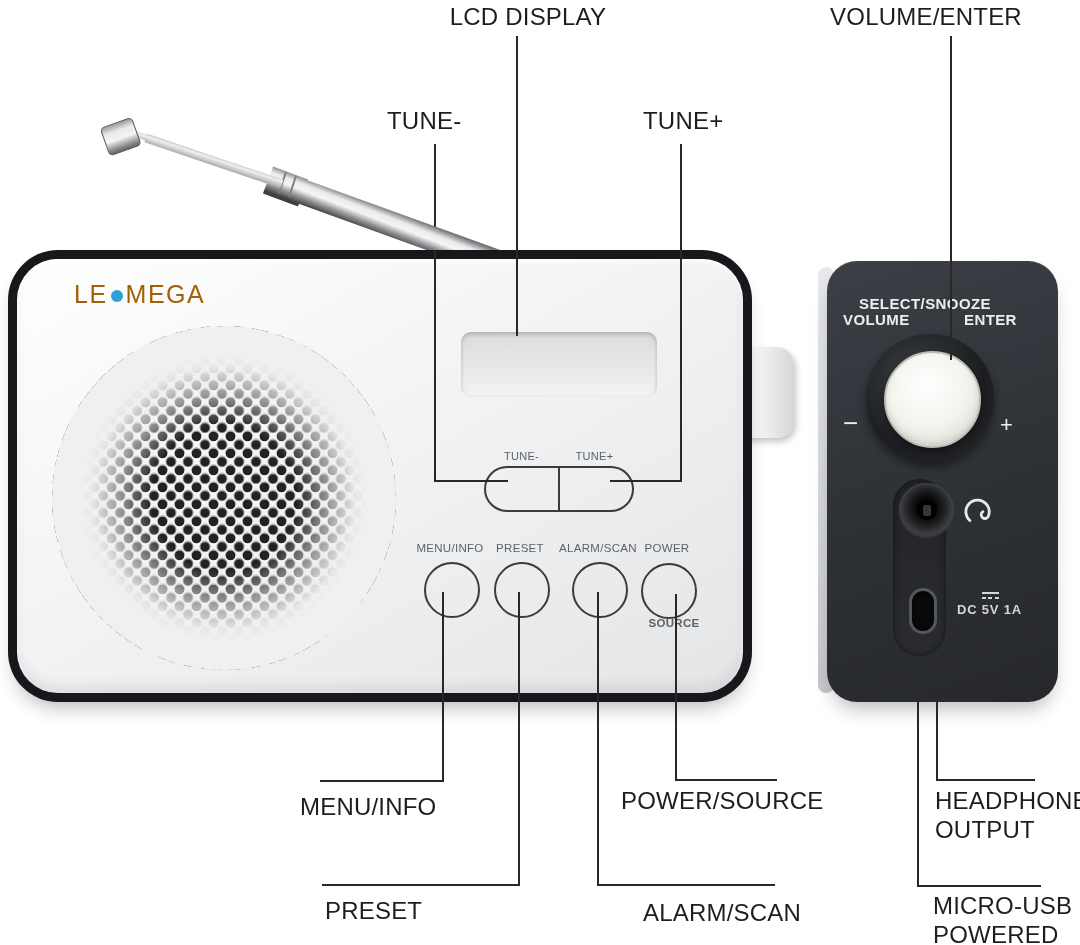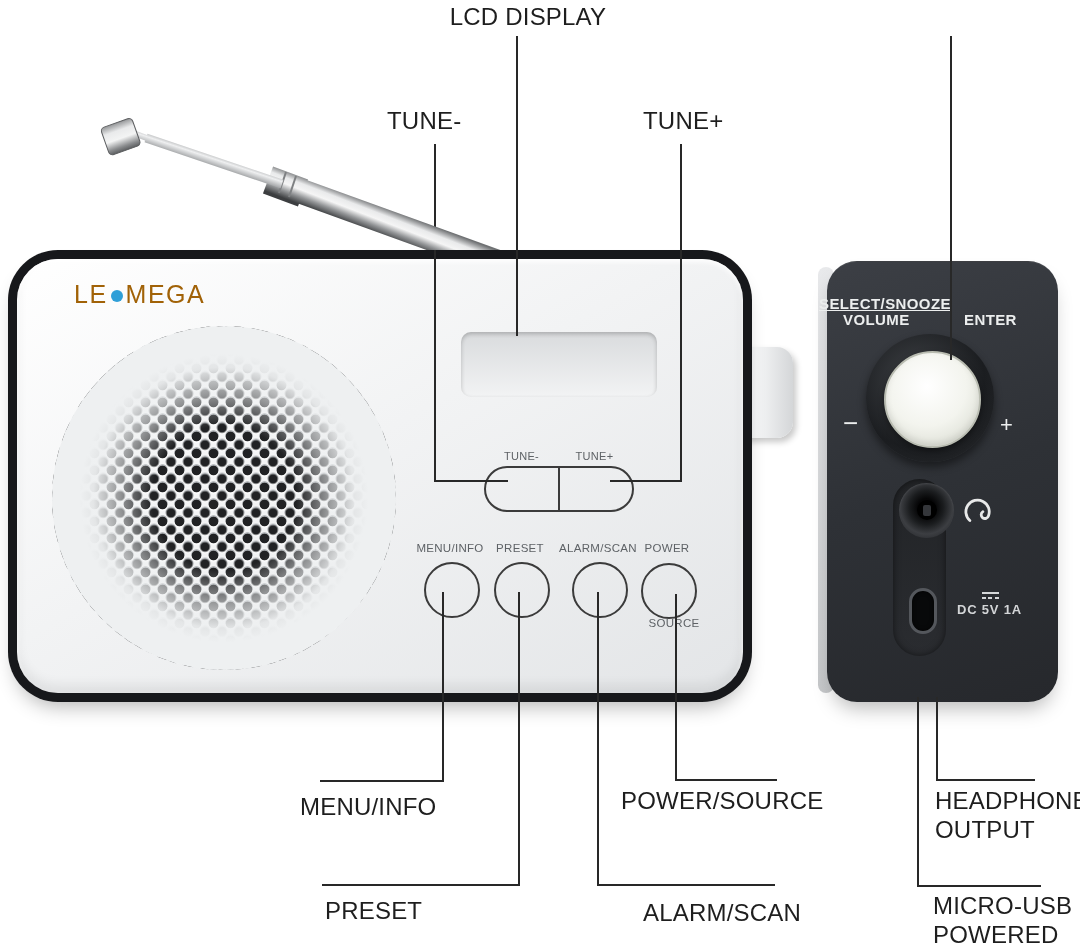--- a/index.html
+++ b/index.html
@@ -81,39 +81,39 @@
              border-radius:23px;z-index:4;}
   .tune-divider{left:50%;top:0;width:2px;height:100%;background:#3b3b3b;margin-left:-1px;}
   .print{position:absolute;font-size:11px;color:#5e6266;letter-spacing:0.3px;z-index:4;
          text-align:center;white-space:nowrap;}
   .p-tminus{left:484px;top:450px;width:75px;}
   .p-tplus{left:557px;top:450px;width:75px;}
   .p-menu{left:400px;top:542px;width:100px;font-size:11.5px;}
   .p-preset{left:470px;top:542px;width:100px;font-size:11.5px;}
   .p-alarm{left:548px;top:542px;width:100px;font-size:11.5px;}
   .p-power{left:617px;top:542px;width:100px;font-size:11.5px;}
-  .p-source{left:624px;top:617px;width:100px;font-size:11.5px;}
+  .p-source{left:624px;top:617px;width:100px;font-size:11.5px;font-weight:bold;}
   .rbtn{position:absolute;width:52px;height:52px;border:2px solid #3b3b3b;border-radius:50%;z-index:4;}
   .b-menu{left:424px;top:562px;}
   .b-preset{left:494px;top:562px;}
   .b-alarm{left:572px;top:562px;}
   .b-power{left:641px;top:563px;}
   .side-knob{left:736px;top:347px;width:57px;height:91px;border-radius:0 16px 16px 0;z-index:2;
              background:linear-gradient(90deg,#ebecee,#f6f7f8 35%,#d4d6d8);
              box-shadow:3px 4px 6px rgba(0,0,0,0.22);}
 
   
   .sliver{left:818px;top:267px;width:16px;height:426px;border-radius:8px;z-index:2;
           background:linear-gradient(180deg,#e8e9eb,#c6c8ca);}
   .panel{left:827px;top:261px;width:231px;height:440px;border-radius:30px;z-index:3;
          background:linear-gradient(160deg,#3c3f45 0%,#2e3136 50%,#26282c 100%);
          box-shadow:0 12px 20px -6px rgba(0,0,0,0.28);border-top:1px solid rgba(255,255,255,0.10);}
   .panel-print{position:absolute;color:#eceeee;font-weight:600;font-size:15px;
                letter-spacing:0.4px;z-index:4;white-space:nowrap;}
-  .p-ss{left:819px;top:295px;width:212px;text-align:left;text-decoration:underline;}
+  .p-ss{left:819px;top:295px;width:212px;text-align:center;}
   .p-volume{left:843px;top:311px;}
   .p-enter{left:964px;top:311px;}
   .knob-outer{left:866px;top:334px;width:128px;height:128px;border-radius:50%;z-index:4;
               background:radial-gradient(circle at 40% 36%,#3f4246,#1b1d20 60%,#26282b);
               box-shadow:0 5px 9px rgba(0,0,0,0.45);}
   .knob-inner{left:884px;top:351px;width:93px;height:93px;border-radius:50%;z-index:4;
               background:radial-gradient(circle at 44% 36%,#ffffff,#f3f4ee 50%,#e0e2d9 78%,#caccc2);
               border:2px solid #b9bcb1;
               box-shadow:0 3px 6px rgba(0,0,0,0.40),inset 0 -3px 6px rgba(0,0,0,0.10);}
   .p-minus{left:843px;top:408px;font-size:26px;font-weight:400;}
@@ -134,20 +134,21 @@
   .dc-dash{width:17px;height:2px;margin-top:3px;
            background:repeating-linear-gradient(90deg,#d5d7d9 0 4px,rgba(0,0,0,0) 4px 6.5px);}
   .p-dc{left:957px;top:602px;font-size:13px;letter-spacing:0.8px;color:#d3d5d7;}
 </style>
 </head>
 <body>
 
 <div class="canvas">
 
   <div class="callout c-center c-lcd">LCD DISPLAY</div>
+  <div class="callout c-center c-vol">VOLUME/ENTER</div>
   <div class="callout c-tminus">TUNE-</div>
   <div class="callout c-tplus">TUNE+</div>
   <div class="callout c-menu">MENU/INFO</div>
   <div class="callout c-preset">PRESET</div>
   <div class="callout c-power">POWER/SOURCE</div>
   <div class="callout c-alarm">ALARM/SCAN</div>
   <div class="callout c-hp">
     <div>HEADPHONE</div>
     <div>OUTPUT</div>
   </div>

